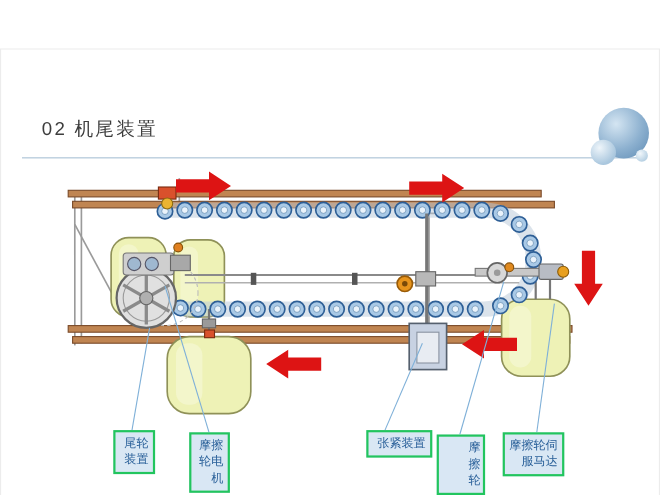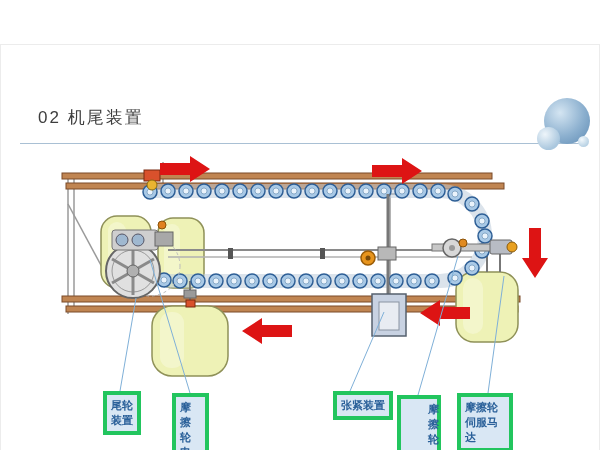--- a/index.html
+++ b/index.html
@@ -18,23 +18,23 @@
   }
   .deco{position:absolute;border-radius:50%;}
   .deco-big{left:544px;top:54px;width:46px;height:46px;
     background:radial-gradient(circle at 35% 32%, #d4e5f2, #8cb0cf 55%, #5d8ab3);}
   .deco-small{left:537px;top:83px;width:23px;height:23px;
     background:radial-gradient(circle at 35% 32%, #eef5fa, #aac7de 70%);}
   .deco-tiny{left:578px;top:92px;width:11px;height:11px;
     background:radial-gradient(circle at 35% 32%, #f2f8fc, #b9d2e4 70%);}
   svg.diagram{position:absolute;left:0;top:0;width:600px;height:450px;}
   .callout{
-    position:absolute;background:#d9e7f4;border:4px solid #22c55e;
-    color:#2a6099;font-size:11px;font-weight:bold;line-height:1.35;
-    text-align:left;padding:3px 4px;box-sizing:border-box;
+    position:absolute;background:#d9e7f4;border:2px solid #22c55e;
+    color:#2a6099;font-size:11px;font-weight:normal;line-height:1.35;
+    text-align:right;padding:3px 4px;box-sizing:border-box;
   }
   .co-tail{left:103px;top:347px;width:38px;}
   .co-motor{left:172px;top:349px;width:37px;}
   .co-tension{left:333px;top:347px;width:60px;}
   .co-wheel{left:397px;top:351px;width:44px;padding-left:27px;}
   .co-servo{left:457px;top:349px;width:56px;}
 </style>
 </head>
 <body>
 

